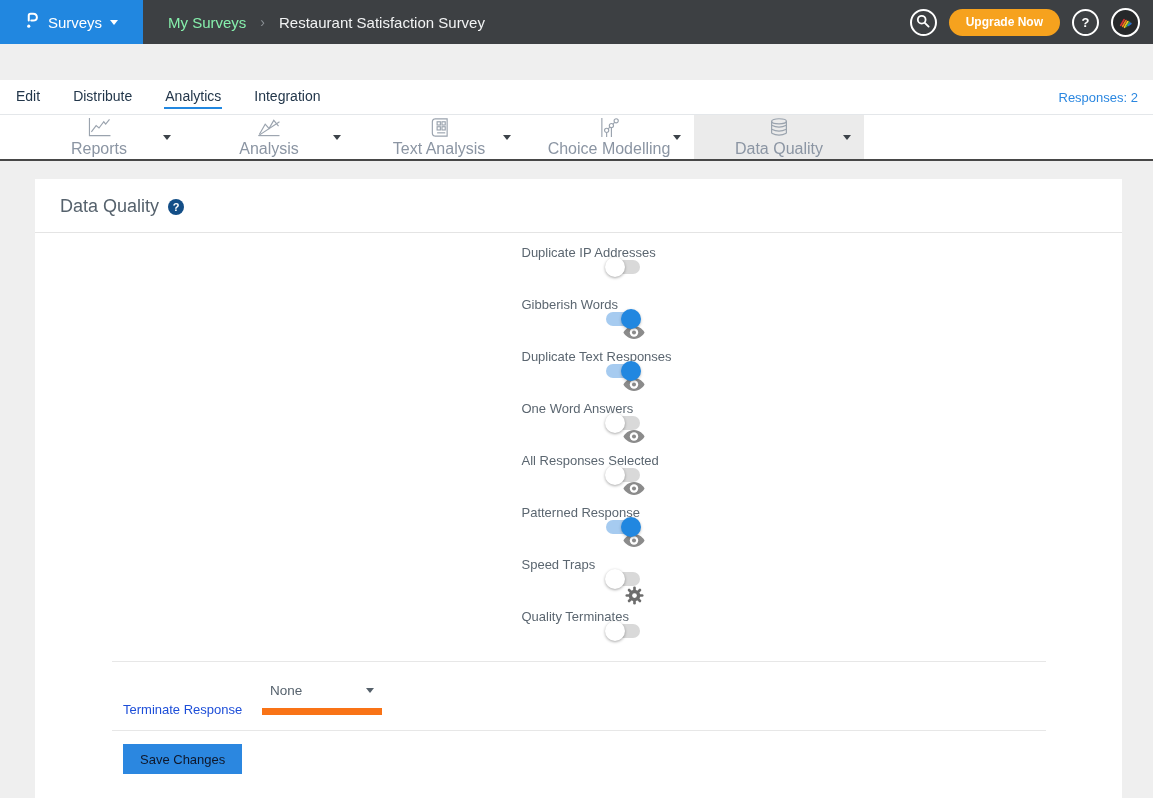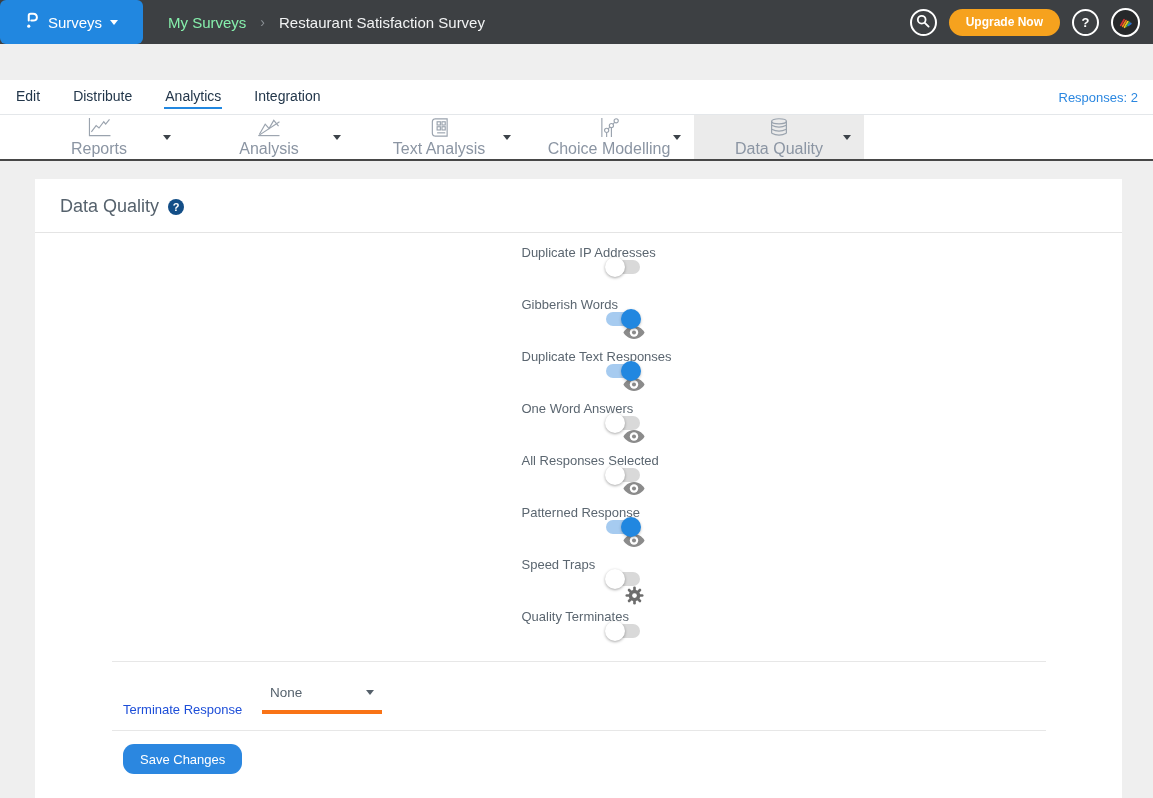--- a/index.html
+++ b/index.html
@@ -1,21 +1,21 @@
 <!DOCTYPE html>
 <html><head>
 <meta charset="utf-8">
 <style>
   * { margin:0; padding:0; box-sizing:border-box; }
   html,body { width:1153px; height:798px; }
   body { background:#efefef; font-family:"Liberation Sans", sans-serif; overflow:hidden; }
 
   
   .topbar { height:44px; display:flex; align-items:stretch; background:#3d4043; }
-  .brand { width:143px; background:#2187e0; display:flex; align-items:center; justify-content:center; gap:8px; cursor:pointer;border-radius:6px; }
+  .brand { width:143px; background:#2187e0; display:flex; align-items:center; justify-content:center; gap:8px; cursor:pointer; }
   .brand-label { color:#fff; font-size:15px; }
   .caret-down { width:0; height:0; border-left:4px solid transparent; border-right:4px solid transparent; border-top:5px solid #fff; display:inline-block; }
   .crumbs { flex:1; display:flex; align-items:center; padding-left:25px; gap:14px; }
   .crumb-parent { color:#86efac; font-size:15px; cursor:pointer; }
   .crumb-sep { color:#8a8f94; font-size:14px; }
   .crumb-current { color:#f2f3f4; font-size:15px; }
   .topbar-right { display:flex; align-items:center; gap:12px; padding-right:13px; }
   .circle-btn { width:27px; height:27px; border:2px solid #fff; border-radius:50%; display:flex; align-items:center; justify-content:center; cursor:pointer; color:#fff; font-weight:bold; font-size:13px; }
   .upgrade-btn { background:#f6a21e; color:#fff; font-size:12px; font-weight:bold; border:none; border-radius:14px; height:27px; padding:0 17px; cursor:pointer; }
   .avatar { width:29px; height:29px; border:2px solid #fff; border-radius:50%; background:#26282a; display:flex; align-items:center; justify-content:center; overflow:hidden; cursor:pointer; }
@@ -51,26 +51,26 @@
   .toggle[data-state="on"] { background:#a6cbf0; }
   .toggle[data-state="on"] .knob { left:auto; right:-1px; background:#2187e0; box-shadow:0 1px 3px rgba(0,0,0,.25); }
 
   .row-action { margin-left:22px; display:flex; align-items:center; cursor:pointer; }
   .row-action.gear { margin-left:24px; }
 
   .divider { height:1px; background:#e7e7e7; margin:0 76px 0 77px; }
 
   .terminate-row { height:68px; display:flex; align-items:center; padding-left:88px; }
   .terminate-label { width:139px; font-size:13px; color:#1d4ed8;margin-top:26px; }
-  .select { width:120px; display:flex; align-items:center; justify-content:space-between; border-bottom:4px solid #f97316; padding:6px 8px 10px 8px; cursor:pointer; }
+  .select { width:120px; display:flex; align-items:center; justify-content:space-between; border-bottom:7px solid #f97316; padding:6px 8px 10px 8px; cursor:pointer; }
   .select-value { font-size:13.5px; color:#56626d; }
   .select-caret { width:0; height:0; border-left:4px solid transparent; border-right:4px solid transparent; border-top:5px solid #55606a; }
 
   .save-row { padding:13px 0 0 88px; }
-  .save-btn { background:#2b87e0; color:#ffffff; border:none; border-radius:11px; height:30px; padding:0 17px; font-size:13px; font-family:"Liberation Sans", sans-serif; cursor:pointer; }
+  .save-btn { background:#2b87e0; color:#0f172a; border:none; border-radius:0; height:30px; padding:0 17px; font-size:13px; font-family:"Liberation Sans", sans-serif; cursor:pointer; }
 </style>
 </head>
 <body>
 
 <div class="topbar">
   <div class="brand">
     <span>
       <svg width="15" height="21" viewBox="0 0 24 30">
         <path d="M6 15 L6 7 Q6 4 9 4 L13 4 Q19 4 19 10 Q19 15 13 15 L10 15" stroke="#fff" stroke-width="3.2" fill="none" stroke-linecap="round" stroke-linejoin="round"></path>
         <circle cx="6" cy="24" r="2.5" fill="#fff"></circle>

